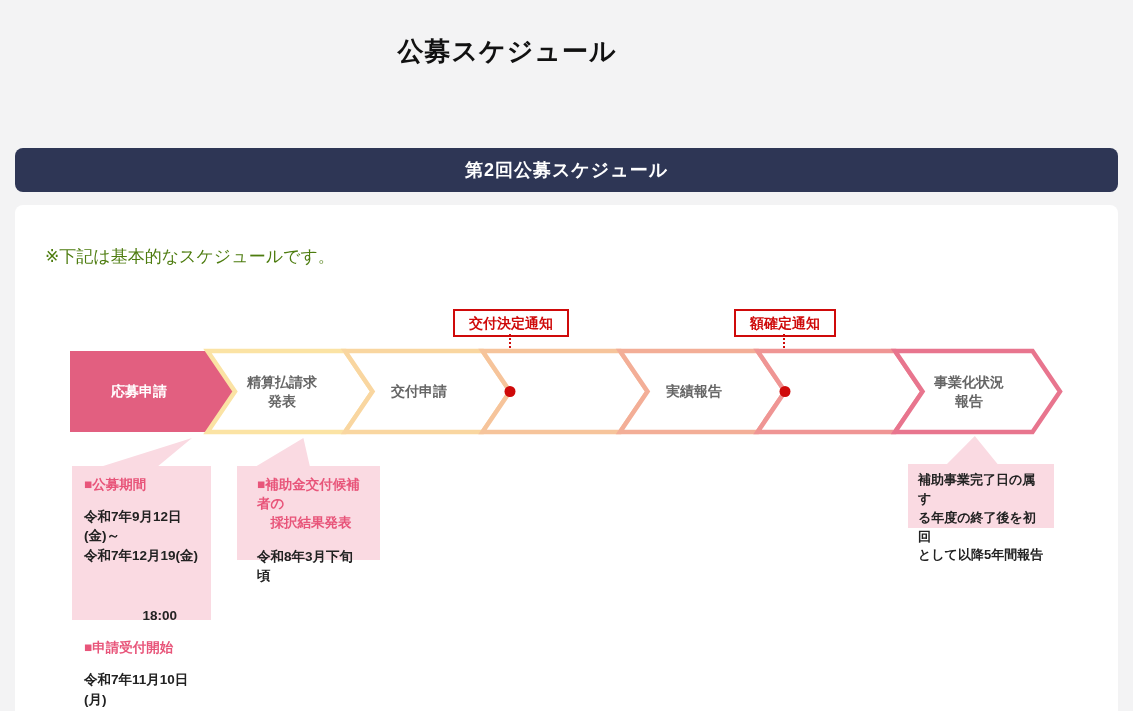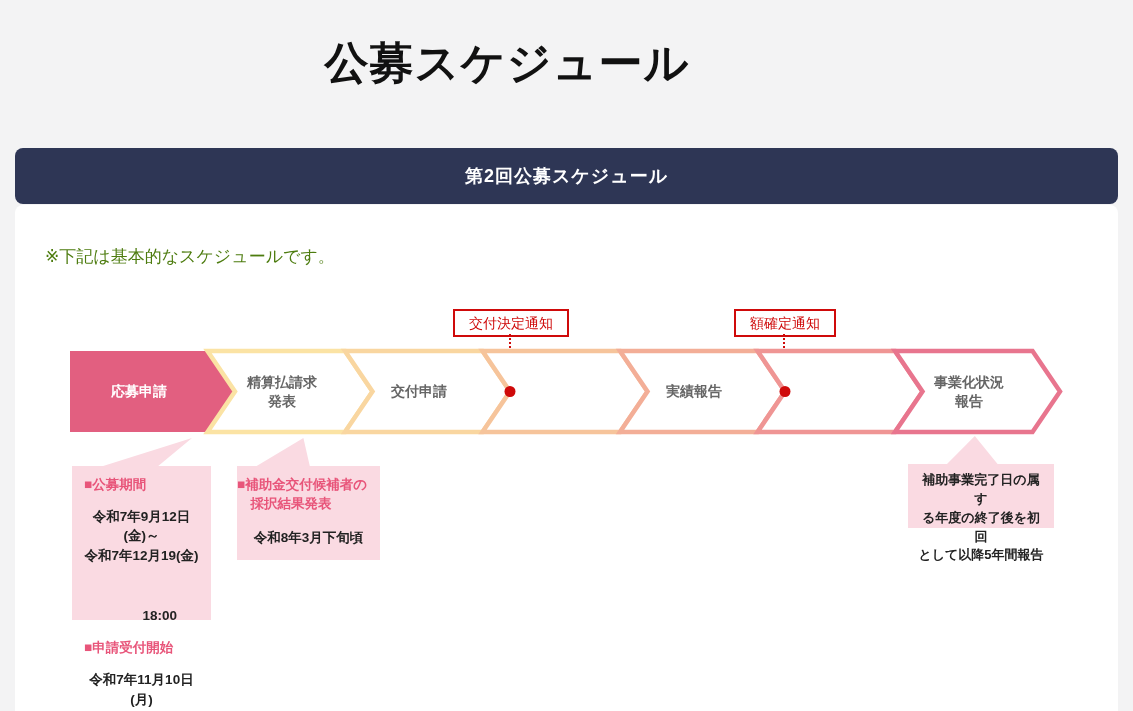--- a/index.html
+++ b/index.html
@@ -17,43 +17,43 @@
   body{
     font-family:"Liberation Sans","DejaVu Sans",sans-serif;
     background:var(--page-bg);
     position:relative;
     overflow:hidden;
   }
   #page{position:absolute;inset:0;width:1133px;height:711px;}
 
   .page-title{
     position:absolute;left:0;top:34px;width:991px;
-    text-align:center;font-size:44px;font-weight:bold;color:#111;
+    text-align:center;font-size:26px;font-weight:bold;color:#111;
     letter-spacing:1px;
     padding-left:23px;
   }
   .banner{
-    position:absolute;left:15px;top:148px;width:1103px;height:56px;
+    position:absolute;left:15px;top:148px;width:1103px;height:44px;
     background:var(--navy);border-radius:8px;
     display:flex;align-items:center;justify-content:center;
     color:#ffffff;font-size:18px;font-weight:600;letter-spacing:1px;
   }
   .card{
     position:absolute;left:15px;top:205px;width:1103px;height:520px;
     background:var(--card-bg);border-radius:8px;
   }
   .note{
     position:absolute;left:45px;top:245px;
     font-size:17px;color:#4d7c0f;
   }
 
   .callout-label{
     position:absolute;top:309px;transform:translateX(-50%);
     background:#ffffff;border:2px solid var(--accent-red);
-    color:var(--accent-red);font-size:14px;font-weight:normal;
+    color:var(--accent-red);font-size:14px;font-weight:bold;
     padding:3px 14px;white-space:nowrap;line-height:1.3;
   }
   .dotted-line{
     position:absolute;top:334px;height:58px;width:0;
     border-left:2px dotted var(--accent-red);
   }
 
   .timeline-svg{position:absolute;left:67px;top:348px;}
 
   .step-label{
@@ -70,26 +70,26 @@
   .tail-2{left:255px;top:438px;width:55px;height:29px;
     clip-path:polygon(88% 0,0 100%,100% 100%);}
   .tail-4{left:944px;top:436px;width:56px;height:31px;
     clip-path:polygon(55% 0,0 100%,100% 100%);}
 
   .info-box{
     position:absolute;background:var(--box-pink);
     color:var(--text-dark);font-size:13.5px;font-weight:bold;
   }
   .info-box .h{color:var(--heading-pink);font-weight:bold;white-space:pre-line;line-height:1.4;}
-  .info-box .t{white-space:pre-line;line-height:1.45;text-align:center;}
+  .info-box .t{white-space:pre-line;line-height:1.45;}
   .box-application{left:72px;top:466px;width:139px;height:154px;padding:10px 12px;}
   .box-application .h{margin-bottom:12px;}
   .box-application .t{margin-bottom:10px;}
   .box-application .time-right{text-align:right;padding-right:22px;margin-bottom:14px;margin-top:40px;}
-  .box-result{left:237px;top:466px;width:143px;height:94px;padding:10px 0;}
+  .box-result{left:237px;top:466px;width:143px;height:94px;padding:10px 20px;}
   .box-result .h{margin-bottom:14px;}
   .box-implementation{left:390px;top:466px;width:497px;height:237px;padding:13px 18px;font-size:14px;}
   .box-implementation .h{margin-bottom:15px;font-size:13.5px;}
   .box-implementation .t{margin-bottom:15px;}
   .box-business-report{left:908px;top:464px;width:146px;height:64px;padding:7px 10px;
     font-size:13px;line-height:1.55;}
   .box-business-report .t{margin:0;}
 </style>
 </head>
 <body>

